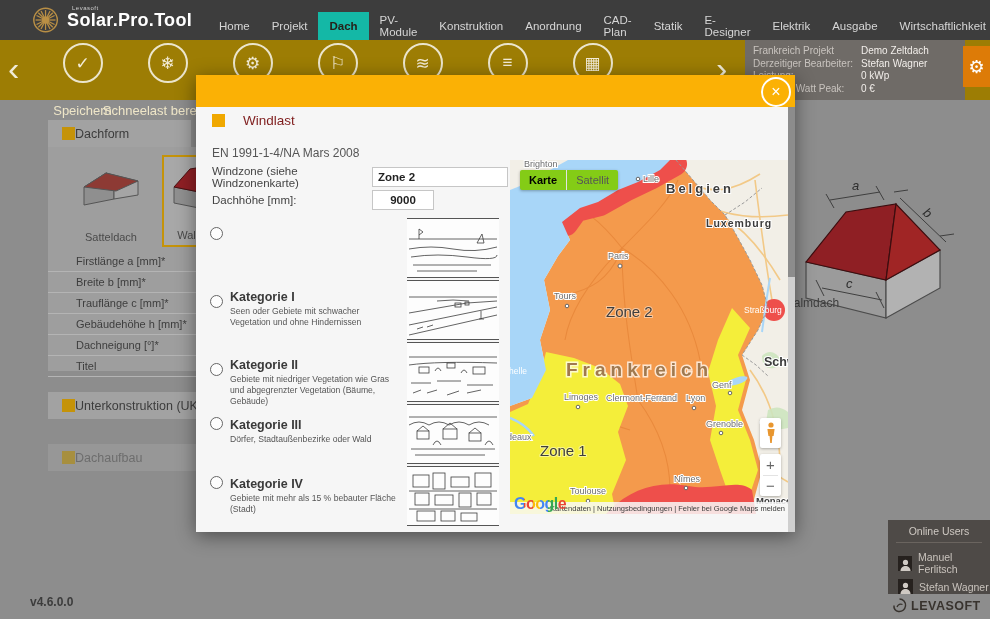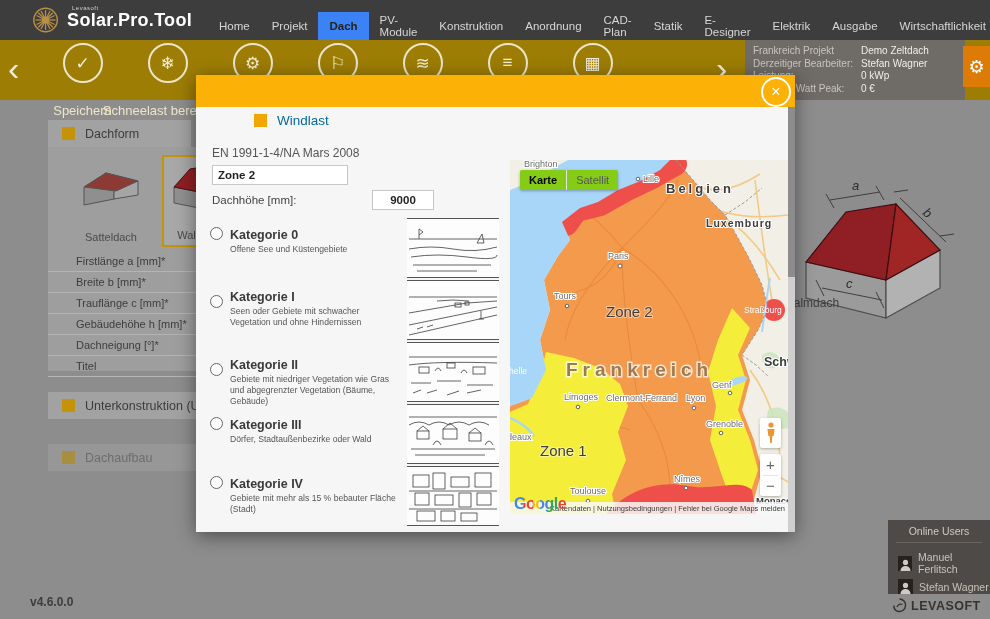--- a/index.html
+++ b/index.html
@@ -6,41 +6,41 @@
   .stage{position:relative;width:990px;height:619px;overflow:hidden;
          font-family:"Liberation Sans",sans-serif;background:#8d8d8d;}
 
   
   .nav{position:absolute;left:0;top:0;width:990px;height:40px;background:#3d3d3d;display:flex;align-items:stretch;z-index:5;}
   .brand{display:flex;align-items:center;gap:8px;padding-left:32px;min-width:160px;}
   .brand-sub{position:absolute;left:72px;top:5px;font-size:6px;color:#cfcfcf;letter-spacing:.5px;}
   .brand-name{color:#fff;font-size:18px;font-weight:bold;letter-spacing:.3px;}
   .nav-items{display:flex;align-items:flex-end;margin-left:16px;}
   .nav-item{display:flex;align-items:center;height:28px;padding:0 11px;color:#d6d6d6;font-size:11.5px;cursor:pointer;}
-  .nav-item.active{background:#3b82f6;color:#26221a;font-weight:bold;}
+  .nav-item.active{background:#14b8a6;color:#26221a;font-weight:bold;}
 
   
   .toolbar{position:absolute;left:0;top:40px;width:990px;height:60px;background:#9d7d04;z-index:4;}
   .chev{position:absolute;top:8px;color:rgba(255,255,255,.85);font-size:34px;font-weight:200;cursor:pointer;line-height:40px;}
   .chev.left{left:8px;} .chev.right{left:716px;}
   .tools{position:absolute;left:40px;top:3px;display:flex;}
   .tool-btn{width:85px;display:flex;flex-direction:column;align-items:center;cursor:pointer;}
   .tool-circle{width:36px;height:36px;border:2px solid rgba(255,255,255,.8);border-radius:50%;
                display:flex;align-items:center;justify-content:center;color:#f3ecd7;font-size:17px;}
   .tool-label{margin-top:20px;font-size:13px;color:#efe6c8;white-space:nowrap;}
   .project-panel{position:absolute;left:745px;top:0;width:220px;height:60px;background:#6f6b67;
                  padding:5px 0 0 8px;box-sizing:border-box;font-size:10px;line-height:12.5px;}
   .proj-row{display:flex;}
   .proj-label{width:108px;color:#c9c4bf;}
   .proj-value{color:#f2eeea;}
   .gear-btn{position:absolute;left:963px;top:6px;width:27px;height:41px;background:#dd7b07;
             display:flex;align-items:center;justify-content:center;color:#fff;font-size:18px;cursor:pointer;}
 
   
-  .panel-chip{position:absolute;display:flex;align-items:center;gap:10px;background:#a2a2a2;
+  .panel-chip{position:absolute;display:flex;align-items:center;background:#a2a2a2;
               height:27px;padding:0 14px;font-size:12.5px;color:#3c3c3c;}
   .chip-square{width:13px;height:13px;background:#c59309;}
   .dachform-body{position:absolute;left:48px;top:147px;width:258px;height:224px;background:#9e9e9e;}
   .thumbs{position:absolute;left:22px;top:8px;display:flex;gap:10px;}
   .thumb{width:82px;height:92px;display:flex;flex-direction:column;align-items:center;justify-content:flex-end;
          padding-bottom:4px;box-sizing:border-box;cursor:pointer;}
   .thumb.selected{border:2px solid #c59309;background:#a8a8a8;}
   .thumb-label{font-size:11px;color:#4a4a4a;margin-top:16px;}
   .fields{position:absolute;left:0;top:104px;width:258px;}
   .field-row{height:20px;line-height:20px;padding-left:28px;font-size:11px;color:#3d3d3d;border-bottom:1px solid #b4b4b4;cursor:text;}
@@ -58,21 +58,21 @@
   .ou-icon{width:15px;height:15px;background:#26211e;display:flex;align-items:flex-end;justify-content:center;}
   .levasoft{position:absolute;left:892px;top:598px;display:flex;align-items:center;gap:4px;z-index:3;}
   .levasoft-name{font-size:12.5px;font-weight:bold;color:#38332e;letter-spacing:.5px;}
 
   
   .modal{position:absolute;left:196px;top:75px;width:599px;height:457px;background:#f6f6f6;
          box-shadow:0 4px 18px rgba(0,0,0,.45);z-index:10;}
   .modal-header{position:absolute;left:0;top:0;width:100%;height:32px;background:#fbb105;}
   .close-btn{position:absolute;left:565px;top:2px;width:26px;height:26px;border:2px solid #fff;border-radius:50%;
              color:#fff;display:flex;align-items:center;justify-content:center;font-size:16px;cursor:pointer;background:transparent;}
-  .modal-title-row{position:absolute;left:16px;top:38px;display:flex;align-items:center;gap:10px;font-size:13.5px;color:#0369a1;margin-left:42px;}
+  .modal-title-row{position:absolute;left:16px;top:38px;display:flex;align-items:center;gap:18px;font-size:13.5px;color:#7f1d1d;}
   .modal-title-row .chip-square{background:#f0a800;}
   .norm{position:absolute;left:16px;top:71px;font-size:12px;color:#555;}
   .form-row{position:absolute;left:16px;display:flex;align-items:center;}
   .form-label{width:160px;font-size:11.5px;color:#444;}
   .txt-input{height:18px;border:1px solid #c6c6c6;background:#fff;font-family:"Liberation Sans",sans-serif;
              font-size:11.5px;font-weight:bold;color:#222;padding:0 5px;}
   .cat-item{position:absolute;left:14px;width:186px;display:flex;gap:7px;cursor:pointer;}
   .radio{flex:0 0 auto;width:11px;height:11px;border:1.5px solid #666;border-radius:50%;background:#fdfdfd;margin-top:2px;}
   .cat-name{font-size:12.5px;font-weight:bold;color:#3a3a3a;}
   .cat-desc{font-size:8.6px;color:#555;line-height:1.3;margin-top:1px;}
@@ -320,31 +320,30 @@
       <div class="close-btn">×</div>
     </div>
 
     <div class="modal-title-row">
       <span class="chip-square"></span>
       <span>Windlast</span>
     </div>
     <div class="norm">EN 1991-1-4/NA Mars 2008</div>
 
     <div class="form-row" style="top:90px;">
+      <span class="form-label">Windzone (siehe Windzonenkarte)</span>
       <input class="txt-input" style="width: 124px;" readonly="" value="Zone 2">
     </div>
     <div class="form-row" style="top:115px;">
       <span class="form-label">Dachhöhe [mm]:</span>
       <input class="txt-input" style="width: 50px; text-align: center;" readonly="" value="9000">
     </div>
 
     <div class="cat-item" style="top:150px;">
       <span class="radio"></span>
-      <span><span class="cat-name">Kategorie 0</span>
-        <div class="cat-desc">Offene See und Küstengebiete</div></span>
     </div>
     <div class="cat-item" style="top:212px;">
       <span class="radio" style="margin-top:8px;"></span>
       <span><span class="cat-name">Kategorie I</span>
         <div class="cat-desc">Seen oder Gebiete mit schwacher Vegetation und ohne Hindernissen</div></span>
     </div>
     <div class="cat-item" style="top:280px;">
       <span class="radio" style="margin-top:8px;"></span>
       <span><span class="cat-name">Kategorie II</span>
         <div class="cat-desc">Gebiete mit niedriger Vegetation wie Gras und abgegrenzter Vegetation (Bäume, Gebäude)</div></span>

